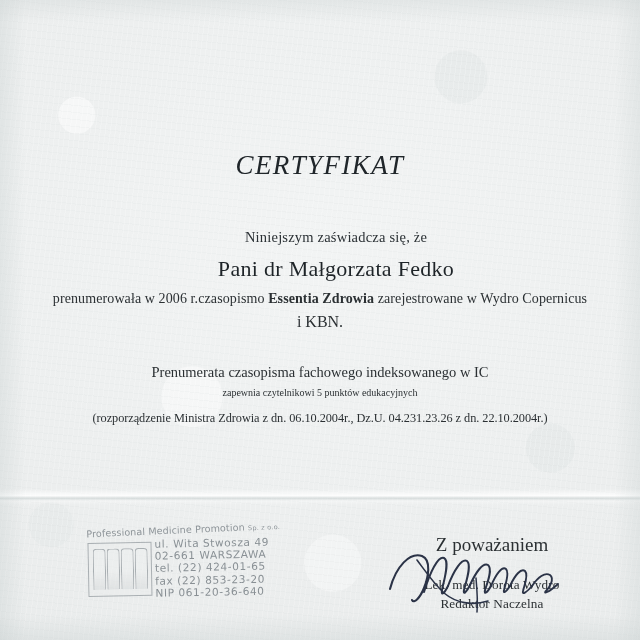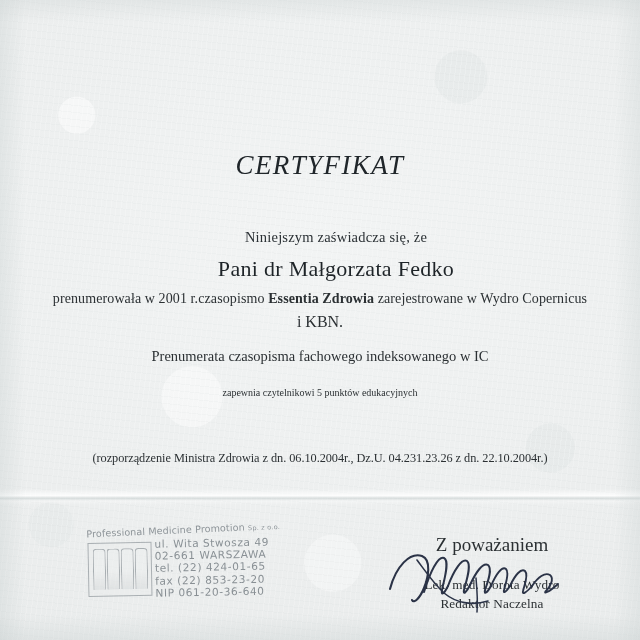--- a/index.html
+++ b/index.html
@@ -113,28 +113,27 @@
   }
   #subscription b {
     font-weight: bold;
   }
 
   #kbn {
     top: 313px;
     font-size: 16px;
   }
 
-  #points-1 { top: 348px; font-size: 14.5px; }
+  #points-1 { top: 364px; font-size: 14.5px; }
   #points-2 { top: 387px; font-size: 10px; }
 
   #regulation {
     top: 411px;
     font-size: 12.3px;
     letter-spacing: -.05px;
-    margin-top: 40px;
   }
 
   
   #stamp {
     position: absolute;
     left: 84px;
     top: 524px;
     width: 218px;
     height: 92px;
     color: #5d666d;
@@ -232,21 +231,21 @@
   <div class="fold-crease"></div>
   <div class="edge-shade"></div>
 
   <div class="txt" id="title">CERTYFIKAT</div>
 
   <div class="txt" id="intro">Niniejszym zaświadcza się, że</div>
 
   <div class="txt" id="recipient">Pani dr Małgorzata Fedko</div>
 
   <div class="txt" id="subscription">
-    <span>prenumerowała w 2001 r.czasopismo </span><b>Essentia Zdrowia</b><span> zarejestrowane w Wydro Copernicus</span>
+    <span>prenumerowała w 2006 r.czasopismo </span><b>Essentia Zdrowia</b><span> zarejestrowane w Wydro Copernicus</span>
   </div>
 
   <div class="txt" id="kbn">i KBN.</div>
 
   <div class="txt" id="points-1">Prenumerata czasopisma fachowego indeksowanego w IC</div>
 
   <div class="txt" id="points-2">zapewnia czytelnikowi 5 punktów edukacyjnych</div>
 
   <div class="txt" id="regulation">(rozporządzenie Ministra Zdrowia z dn. 06.10.2004r., Dz.U. 04.231.23.26 z dn. 22.10.2004r.)</div>
 

